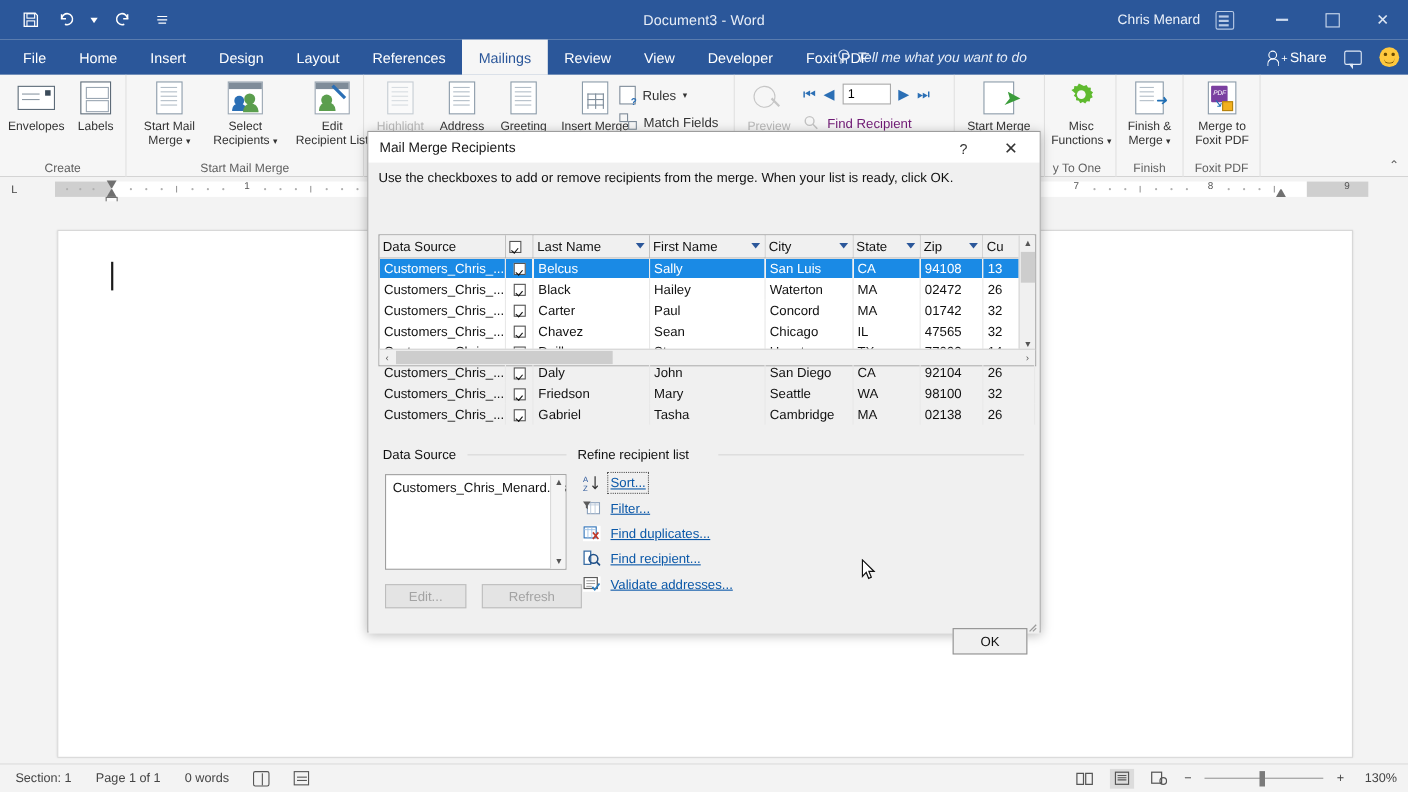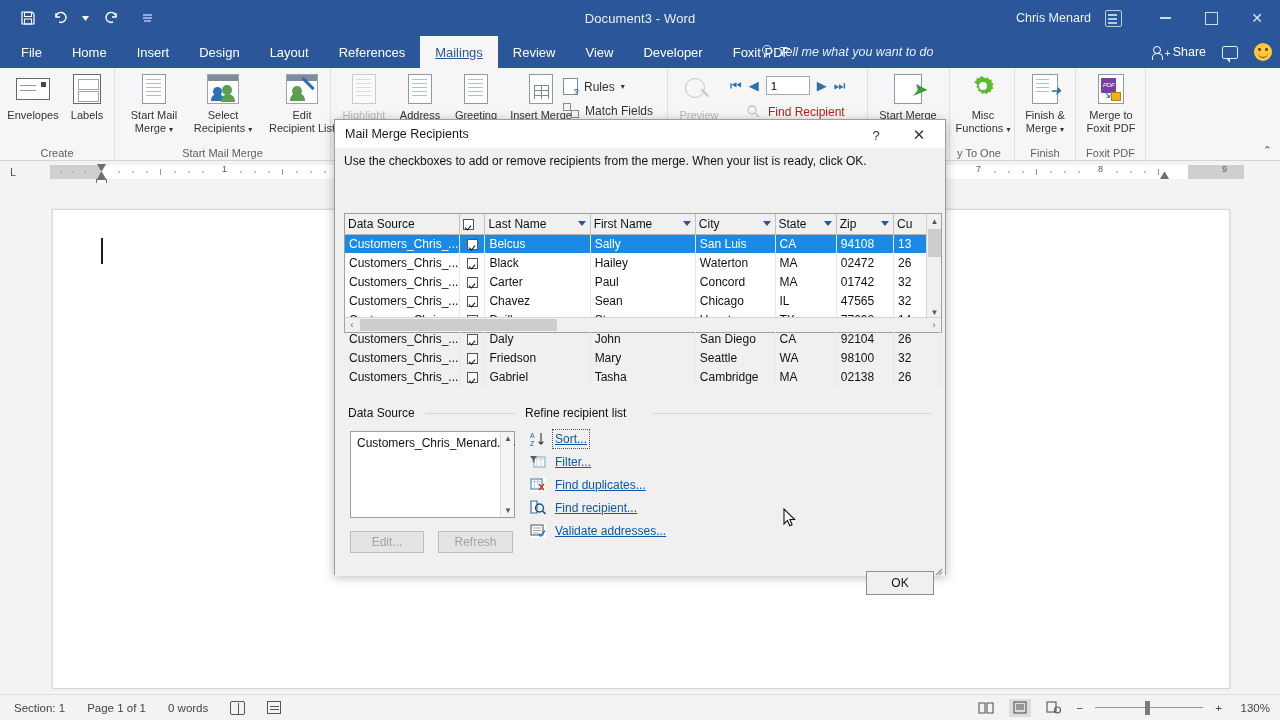--- a/index.html
+++ b/index.html
@@ -33,21 +33,21 @@
   .wbtn { width: 46px; height: 36px; display: flex; align-items: center; justify-content: center;
      font-size: 14px; color: #dde6f3; }
   .wbtn.minimize::before { content: ""; width: 11px; height: 1.5px; background: #cfdcef; }
   .wbtn.maximize::before { content: ""; width: 11px; height: 11px; border: 1.4px solid #cfdcef; }
 
   
   .tabbar { position: absolute; top: 36px; left: 0; width: 1280px; height: 32px; background: #2b579a; }
   .tabs { position: absolute; left: 6px; top: 0; display: flex; height: 32px; align-items: stretch; }
   .tab { padding: 0 15px; height: 32px; display: flex; align-items: center;
      font-size: 13px; color: #ffffff; white-space: nowrap; }
-  .tab.active { background: #f6f6f6; color: #2b579a; text-decoration: underline; }
+  .tab.active { background: #f6f6f6; color: #2b579a; }
   .tellme { position: absolute; left: 760px; top: 0; height: 32px; display: flex; align-items: center; gap: 7px;
      font-size: 12.5px; color: #e5edf8; font-style: italic; }
   .bulb { width: 12px; height: 14px; position: relative; }
   .bulb::before { content: ""; position: absolute; left: 2px; top: 0; width: 8px; height: 8px;
      border: 1.3px solid #dde7f5; border-radius: 50%; }
   .bulb::after { content: ""; position: absolute; left: 4px; top: 9px; width: 4px; height: 4px;
      border-left: 1.3px solid #dde7f5; border-right: 1.3px solid #dde7f5; }
   .tabright { position: absolute; right: 8px; top: 0; height: 32px; display: flex; align-items: center; gap: 16px; }
   .share { display: flex; align-items: center; gap: 6px; font-size: 12.5px; color: #fff; }
   .share-ico { width: 15px; height: 15px; position: relative; }
@@ -430,21 +430,21 @@
           </span>
         <span>Preview</span>
       </div>
       <div style="position:absolute; left:62px; top:8px; display:flex; align-items:center; gap:7px;">
         <span class="navbtn">⏮</span>
         <span class="navbtn">◀</span>
         <span class="recnum">1</span>
         <span class="navbtn">▶</span>
         <span class="navbtn">⏭</span>
       </div>
-      <div class="rsmall" style="left:78px; top:36px; color:#b91c1c;">
+      <div class="rsmall" style="left:62px; top:36px; color:#701a75;">
         <span class="findico">
           <svg width="15" height="14" viewBox="0 0 15 14">
               <circle cx="6" cy="6" r="4" fill="none" stroke="#c3c3c3" stroke-width="1.3"></circle>
               <path d="M9 9l4 4" stroke="#c3c3c3" stroke-width="1.4"></path>
             </svg>
         </span>
         <span>Find Recipient</span>
       </div>
 
     </div>
@@ -798,21 +798,21 @@
 
       <div class="ds-list">
         <div class="item">Customers_Chris_Menard.xls</div>
         <div class="ds-scroll">
           <div class="a">▲</div>
           <div class="b">▼</div>
         </div>
       </div>
 
       <div class="btn" style="position:absolute; left:15px; top:383px; width:74px; height:22px;">Edit...</div>
-      <div class="btn" style="position:absolute; left:103px; top:383px; width:75px; height:22px;">Refresh</div>
+      <div class="btn" style="position:absolute; left:103px; top:383px; width:91px; height:22px;">Refresh</div>
 
       <div class="grp-label" style="left:190px; top:258px;">Refine recipient list</div>
       <div class="grp-line" style="left:318px; top:265px; width:278px;"></div>
 
       <div style="position:absolute; left:195px; top:279px; width:350px;">
         <div class="rlink focused">
           <span class="sortico">
             <svg width="16" height="16" viewBox="0 0 16 16">
                 <text x="0" y="7" font-size="7" fill="#2b579a" font-family="Liberation Sans">A</text>
                 <text x="0" y="15" font-size="7" fill="#2b579a" font-family="Liberation Sans">Z</text>

